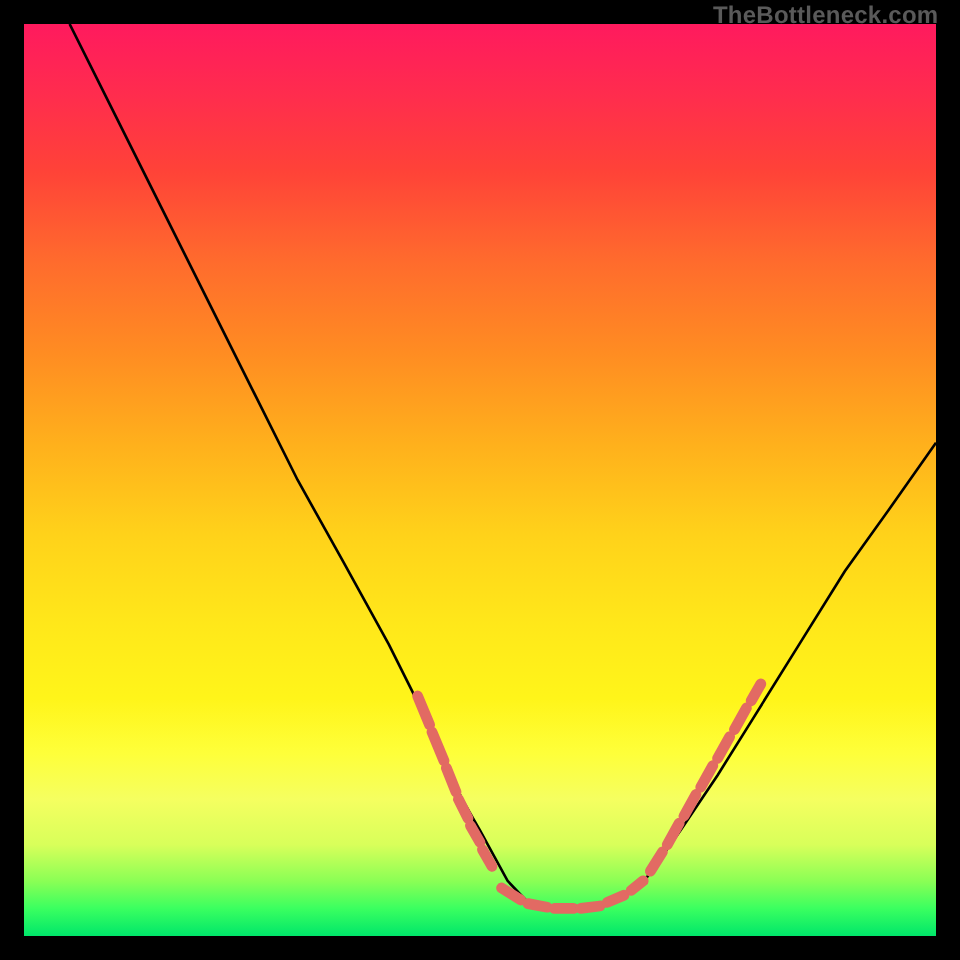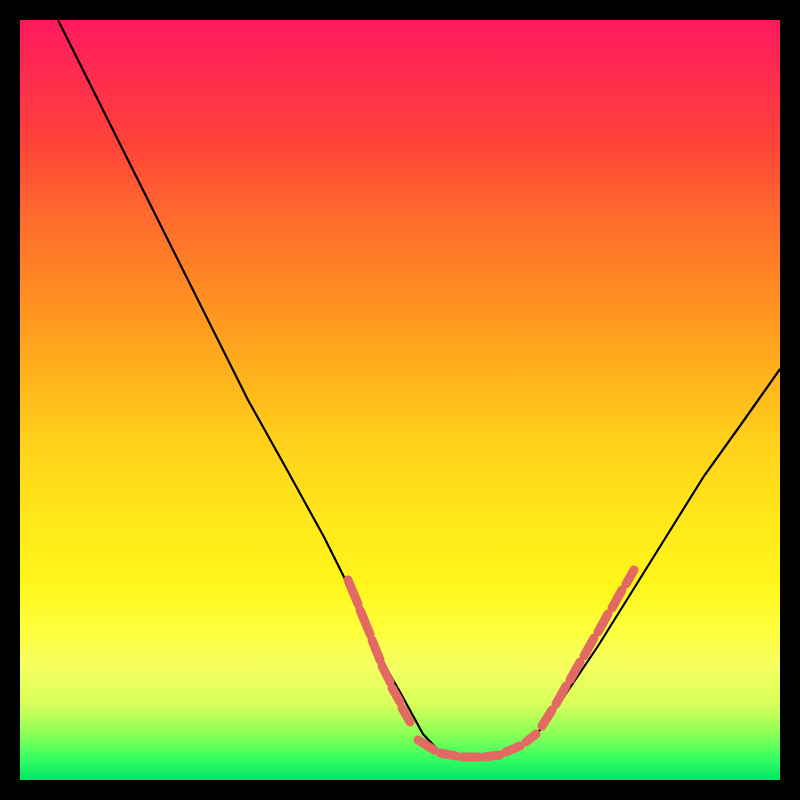--- a/index.html
+++ b/index.html
@@ -59,20 +59,21 @@
     font-weight: 600;
     letter-spacing: 0.2px;
     user-select: none;
   }
 </style>
 </head>
 <body>
 
 <div class="chart-container">
 
+  <div class="watermark">TheBottleneck.com</div>
 
   <div class="plot-area">
     <svg viewBox="0 0 760 760" preserveAspectRatio="none">
 
       <path d="M 38 0
                L 76 76
                L 114 152
                L 152 228
                L 190 304
                L 228 380

